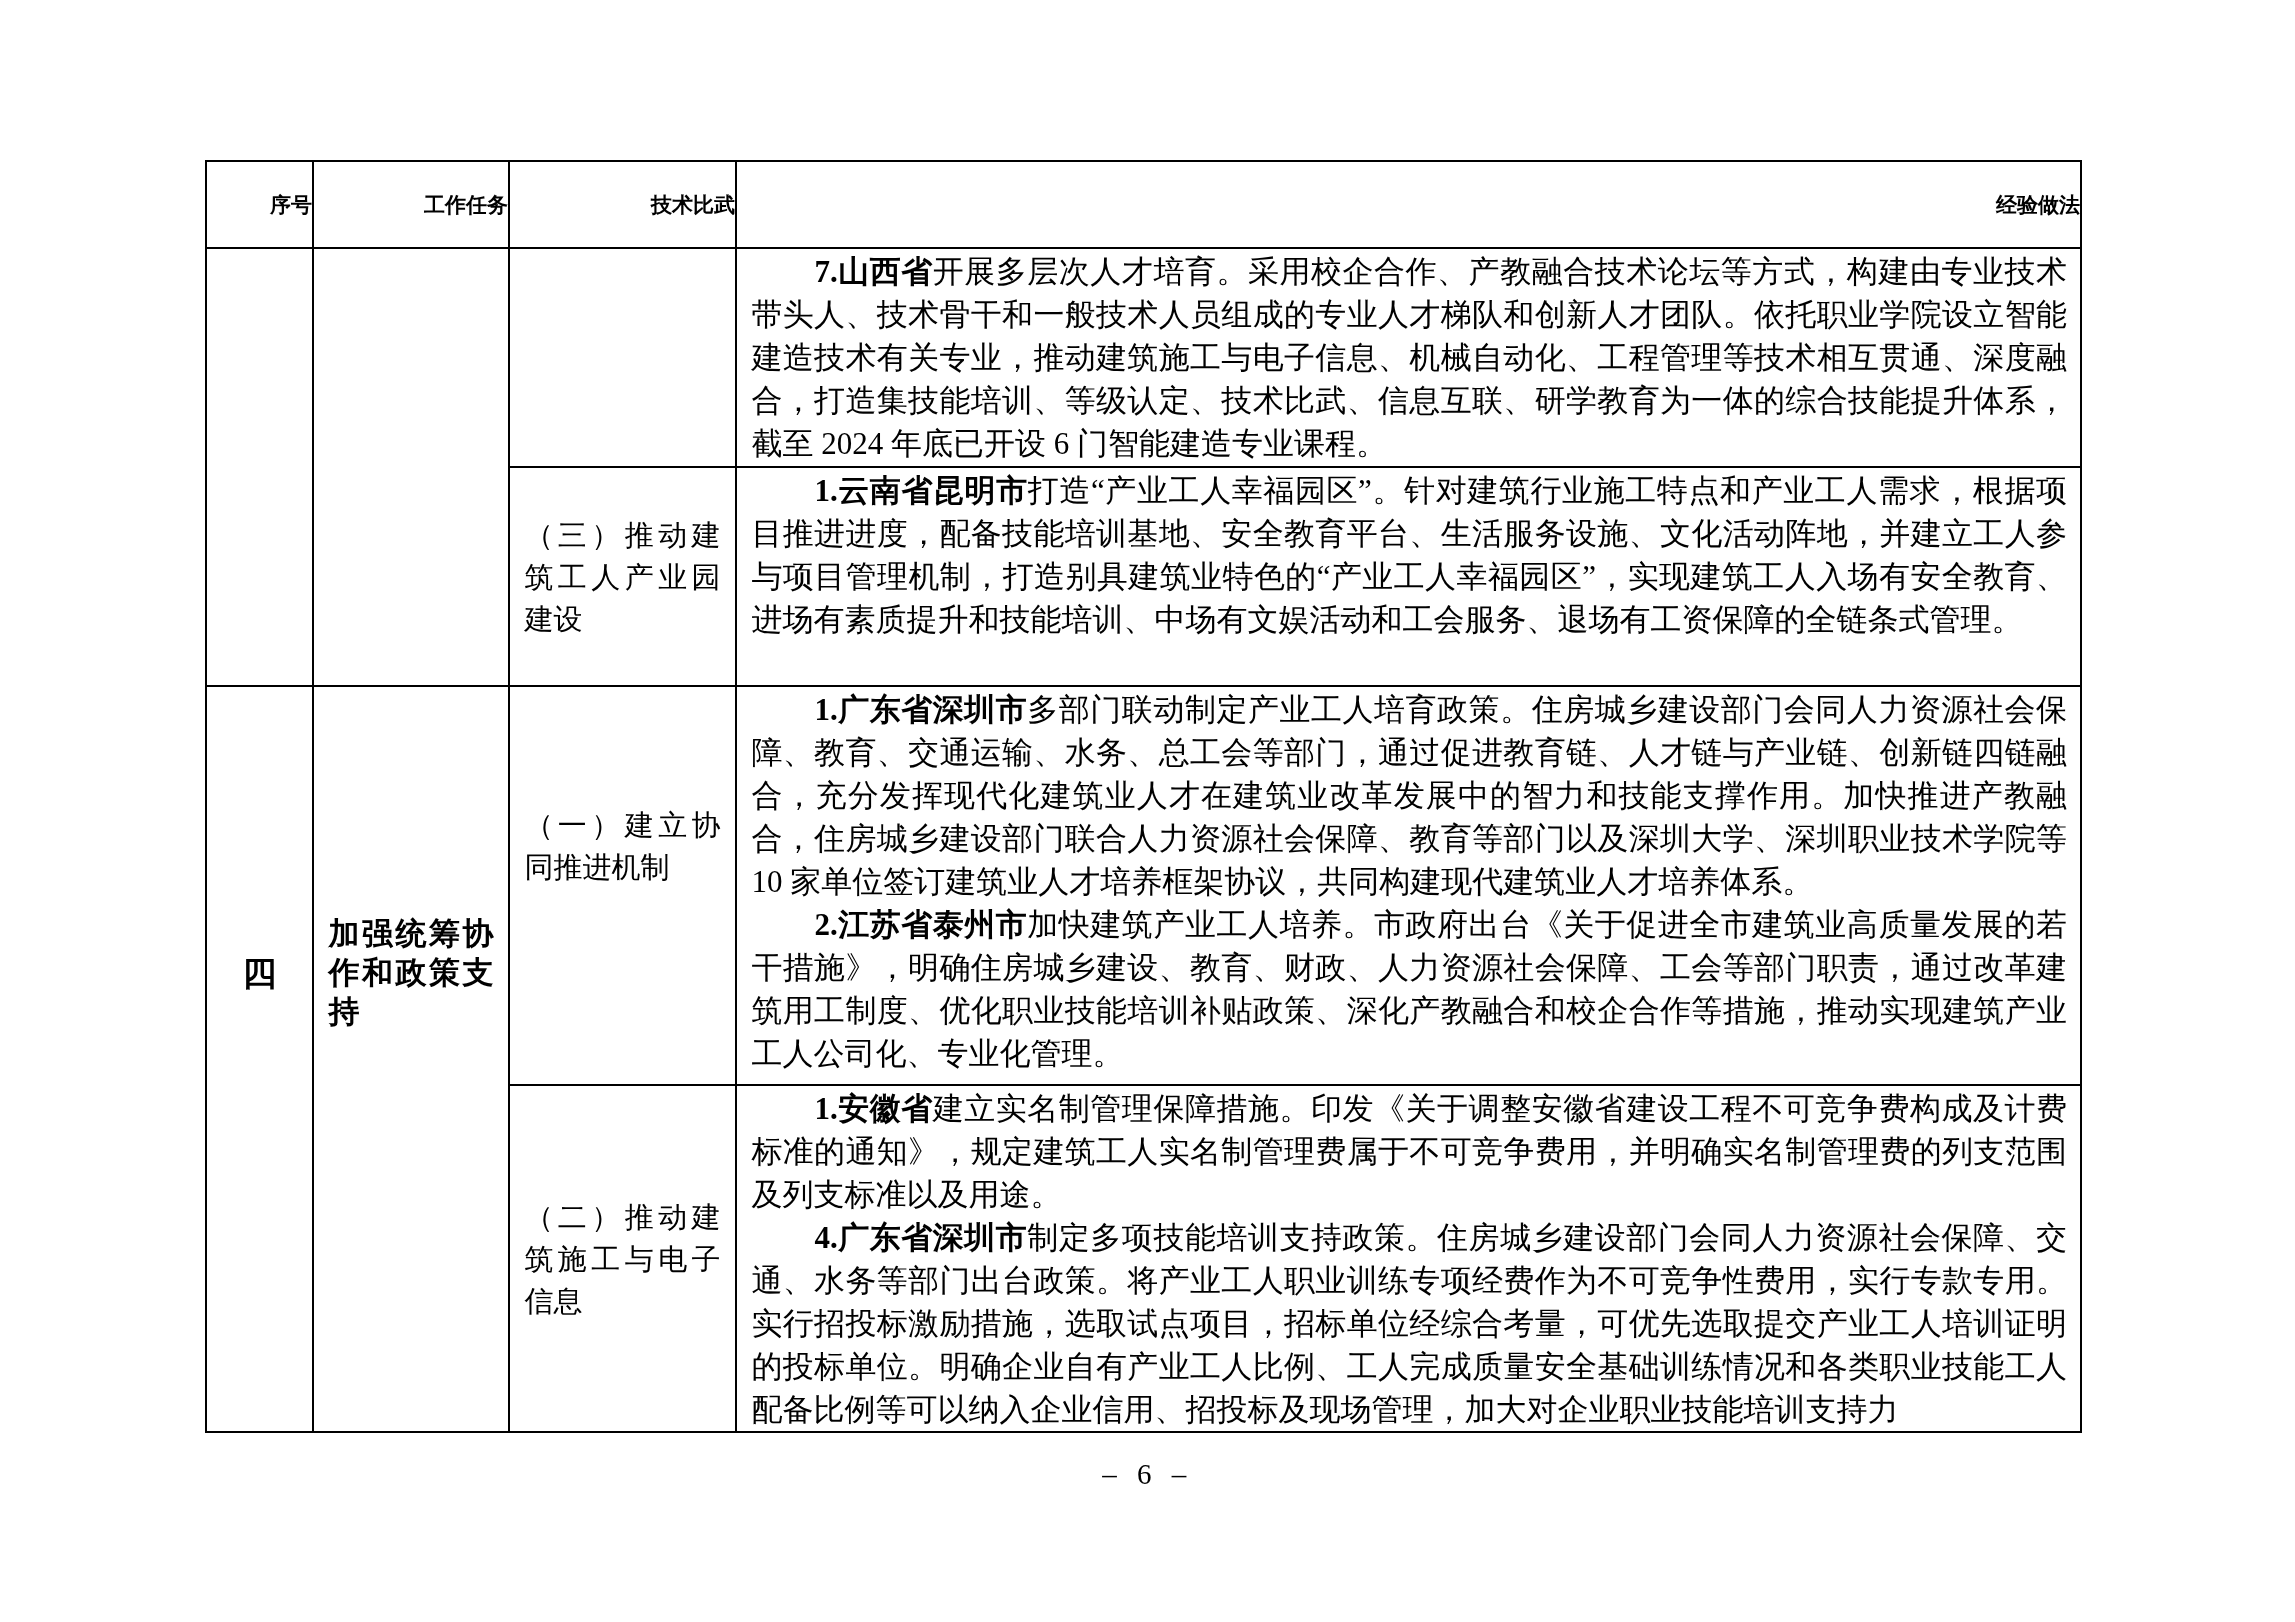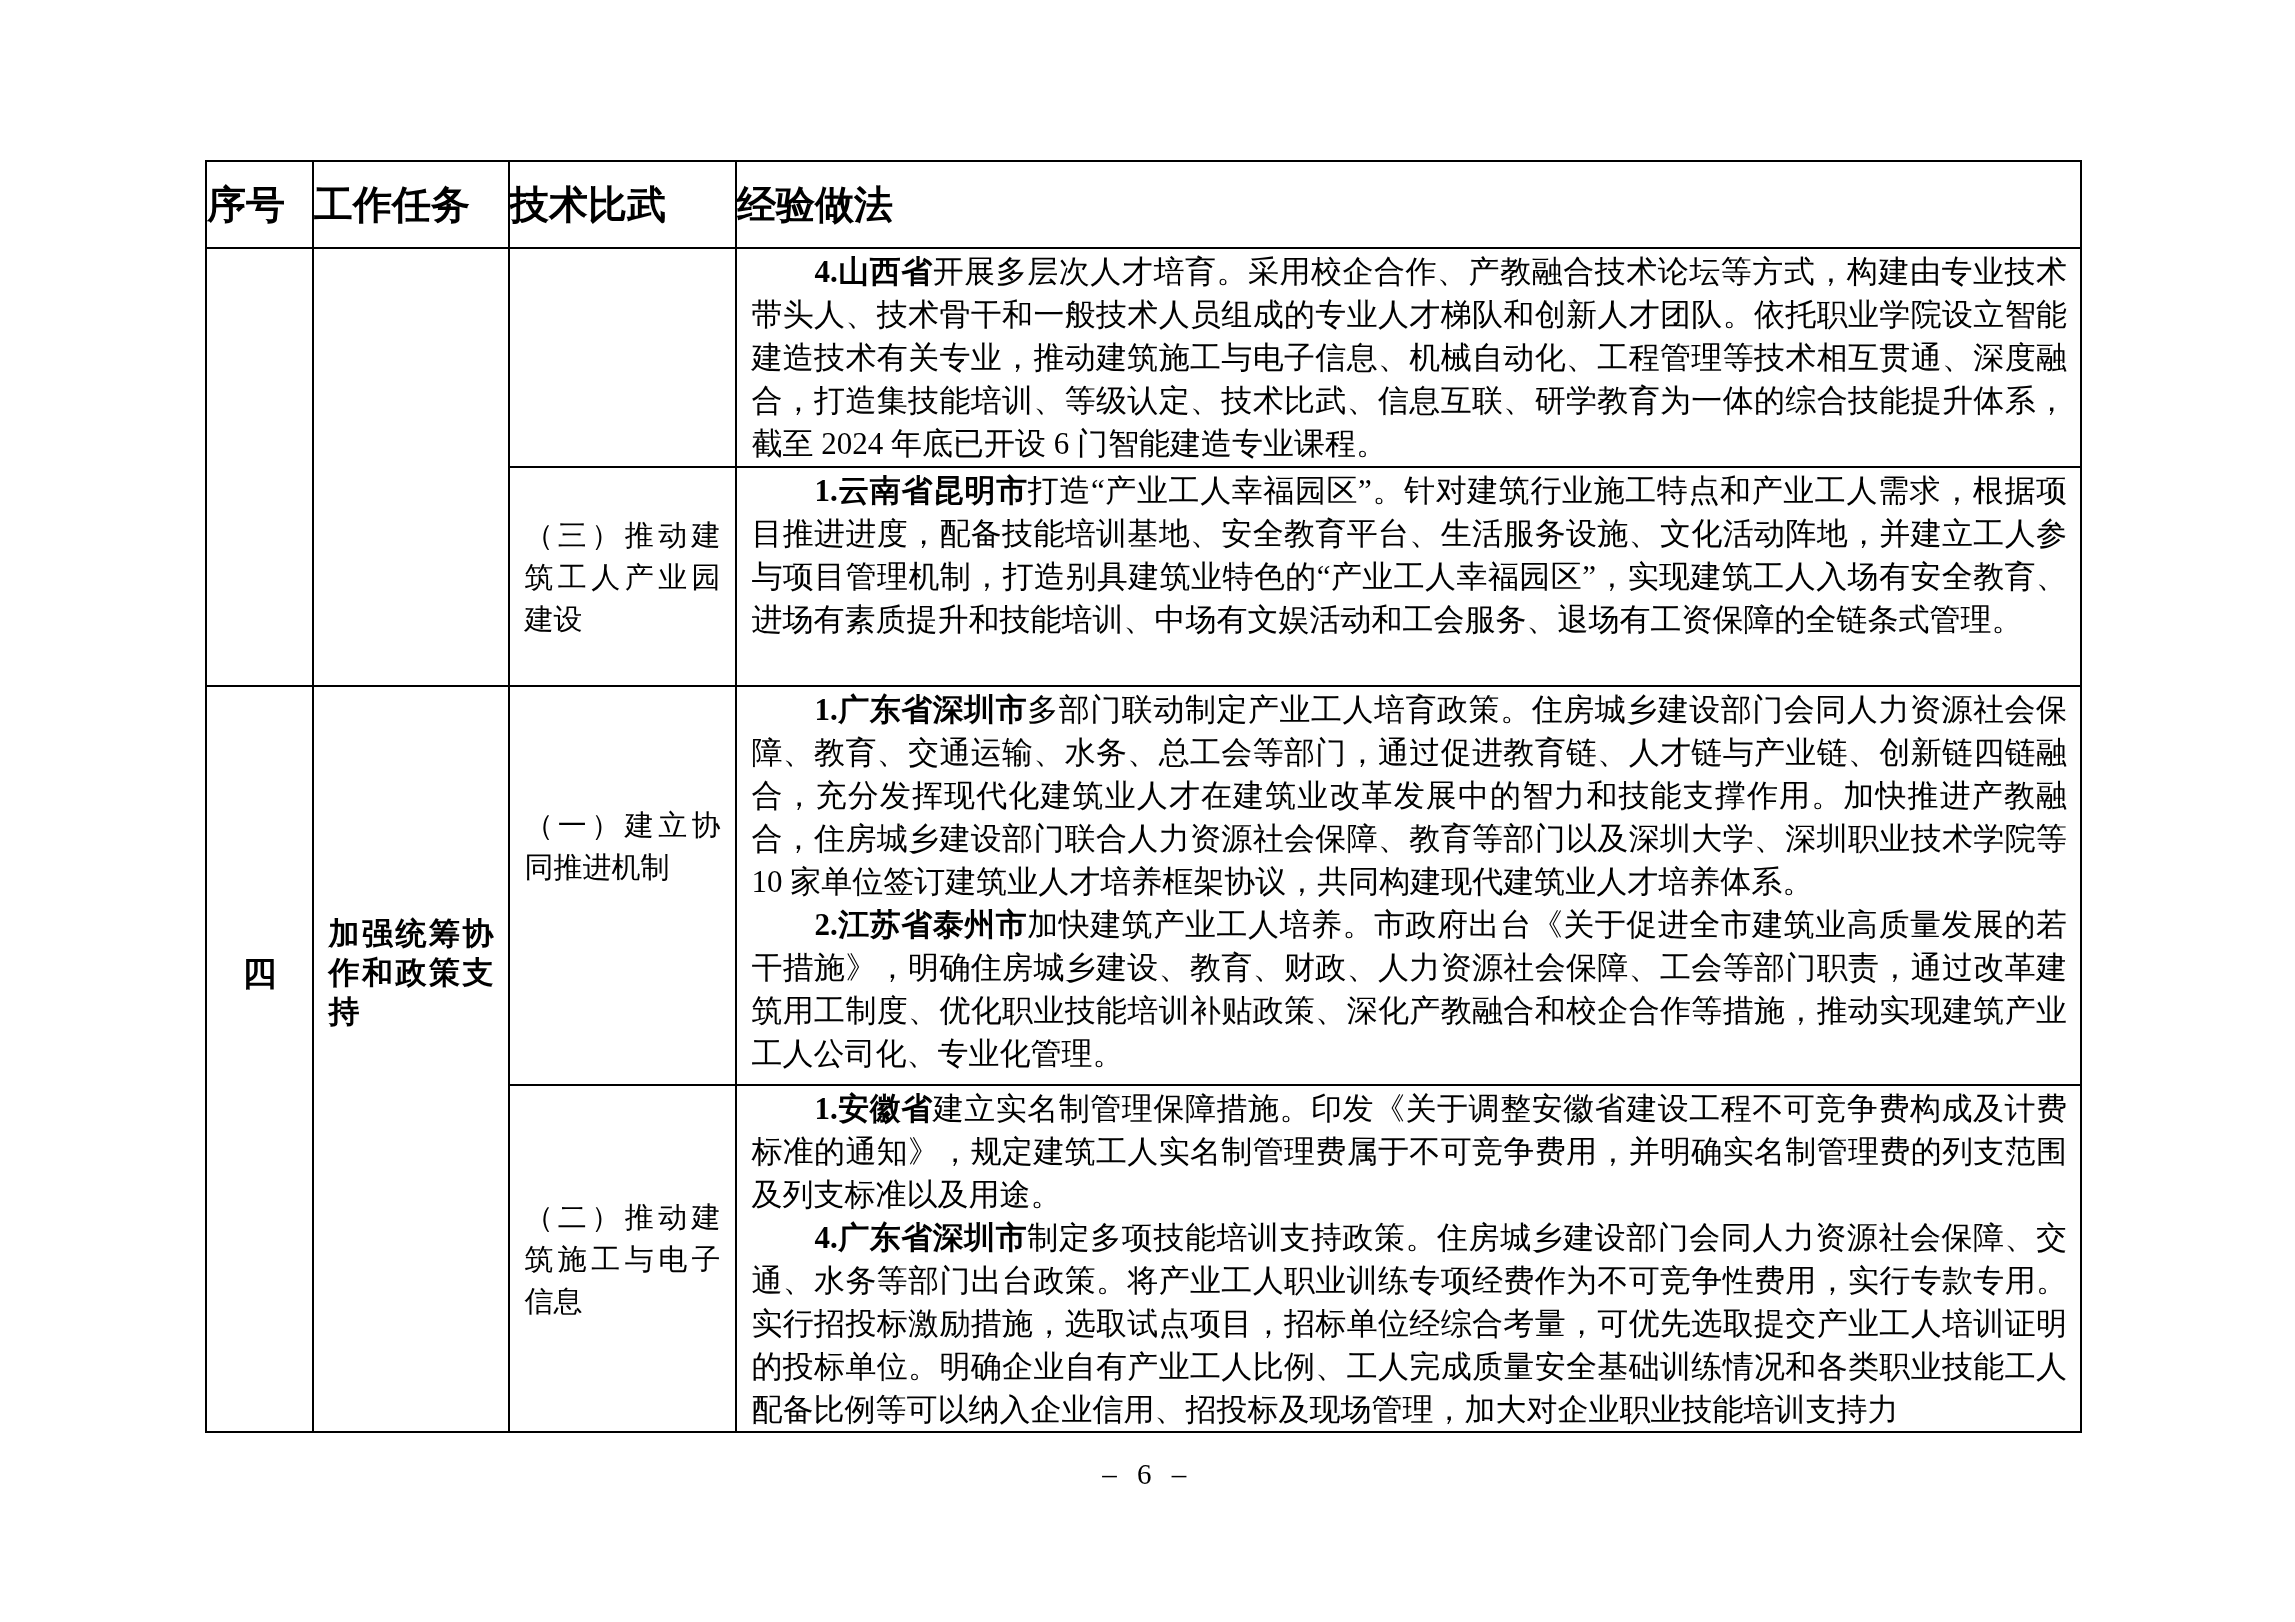--- a/index.html
+++ b/index.html
@@ -25,24 +25,24 @@
   td {
     border-style: solid;
     border-color: #000;
     border-width: 2.6px 2px;
     padding: 0;
     overflow: hidden;
     vertical-align: middle;
   }
   tr.hdr td {
     height: 85px;
-    text-align: left;
+    text-align: right;
     font-family: "Liberation Sans", "DejaVu Sans", sans-serif;
     font-weight: bold;
-    font-size: 39px;
+    font-size: 21px;
   }
   td.exp {
     vertical-align: top;
     padding: 1.3px 13px 0 14.4px;
     font-size: 31px;
     line-height: 43px;
     text-align: justify;
     text-justify: inter-ideograph;
   }
   .para { margin: 0; text-indent: 63px; }
@@ -101,21 +101,21 @@
       <td>工作任务</td>
       <td>技术比武</td>
       <td>经验做法</td>
     </tr>
 
     <tr style="height:219px">
       <td rowspan="2"></td>
       <td rowspan="2"></td>
       <td></td>
       <td class="exp">
-        <p class="para"><b class="lead">4.山西省</b><span>开展多层次人才培育。采用校企合作、产教融合技术论坛等方式，构建由专业技术带头人、技术骨干和一般技术人员组成的专业人才梯队和创新人才团队。依托职业学院设立智能建造技术有关专业，推动建筑施工与电子信息、机械自动化、工程管理等技术相互贯通、深度融合，打造集技能培训、等级认定、技术比武、信息互联、研学教育为一体的综合技能提升体系，截至 2024 年底已开设 6 门智能建造专业课程。</span></p>
+        <p class="para"><b class="lead">7.山西省</b><span>开展多层次人才培育。采用校企合作、产教融合技术论坛等方式，构建由专业技术带头人、技术骨干和一般技术人员组成的专业人才梯队和创新人才团队。依托职业学院设立智能建造技术有关专业，推动建筑施工与电子信息、机械自动化、工程管理等技术相互贯通、深度融合，打造集技能培训、等级认定、技术比武、信息互联、研学教育为一体的综合技能提升体系，截至 2024 年底已开设 6 门智能建造专业课程。</span></p>
       </td>
     </tr>
 
     <tr style="height:219px">
       <td class="measure-cell">（三）推动建筑工人产业园建设</td>
       <td class="exp">
         <p class="para"><b class="lead">1.云南省昆明市</b><span>打造“产业工人幸福园区”。针对建筑行业施工特点和产业工人需求，根据项目推进进度，配备技能培训基地、安全教育平台、生活服务设施、文化活动阵地，并建立工人参与项目管理机制，打造别具建筑业特色的“产业工人幸福园区”，实现建筑工人入场有安全教育、进场有素质提升和技能培训、中场有文娱活动和工会服务、退场有工资保障的全链条式管理。</span></p>
       </td>
     </tr>
 

